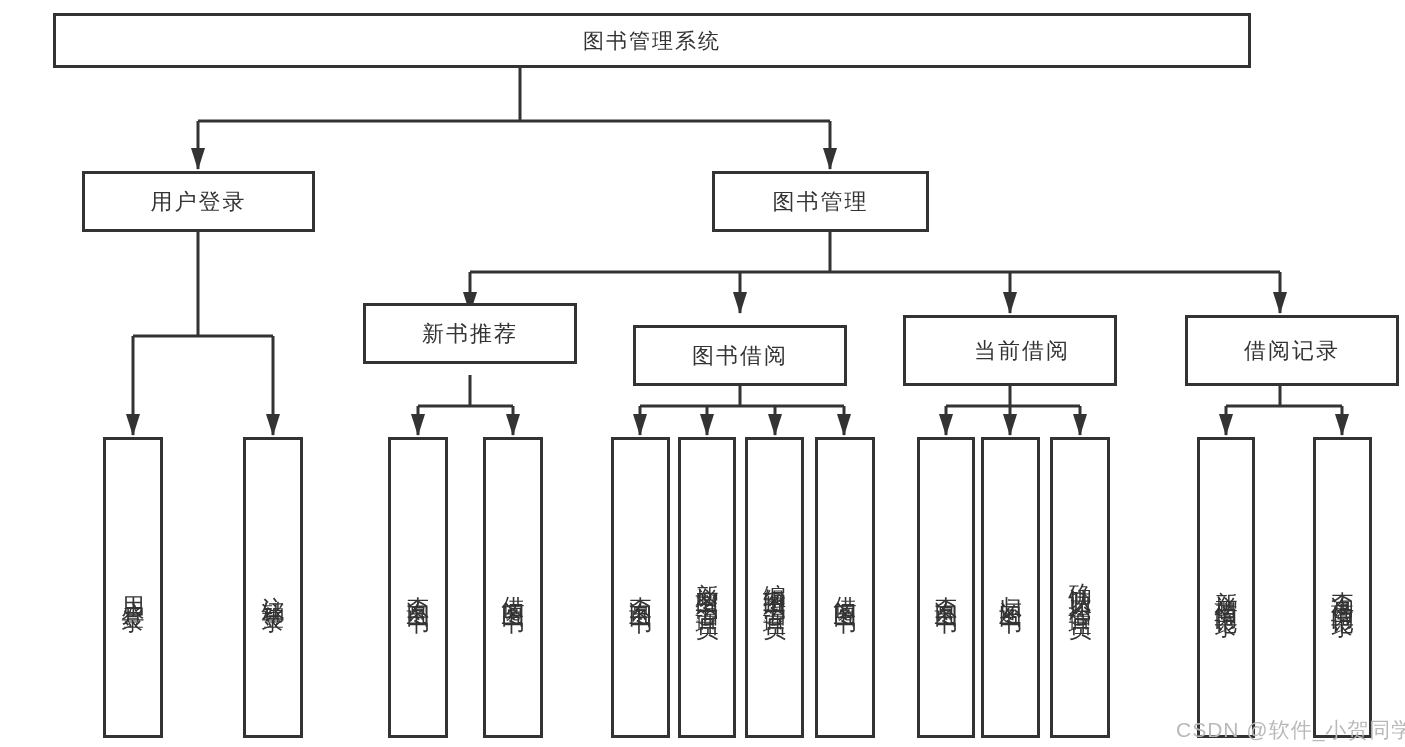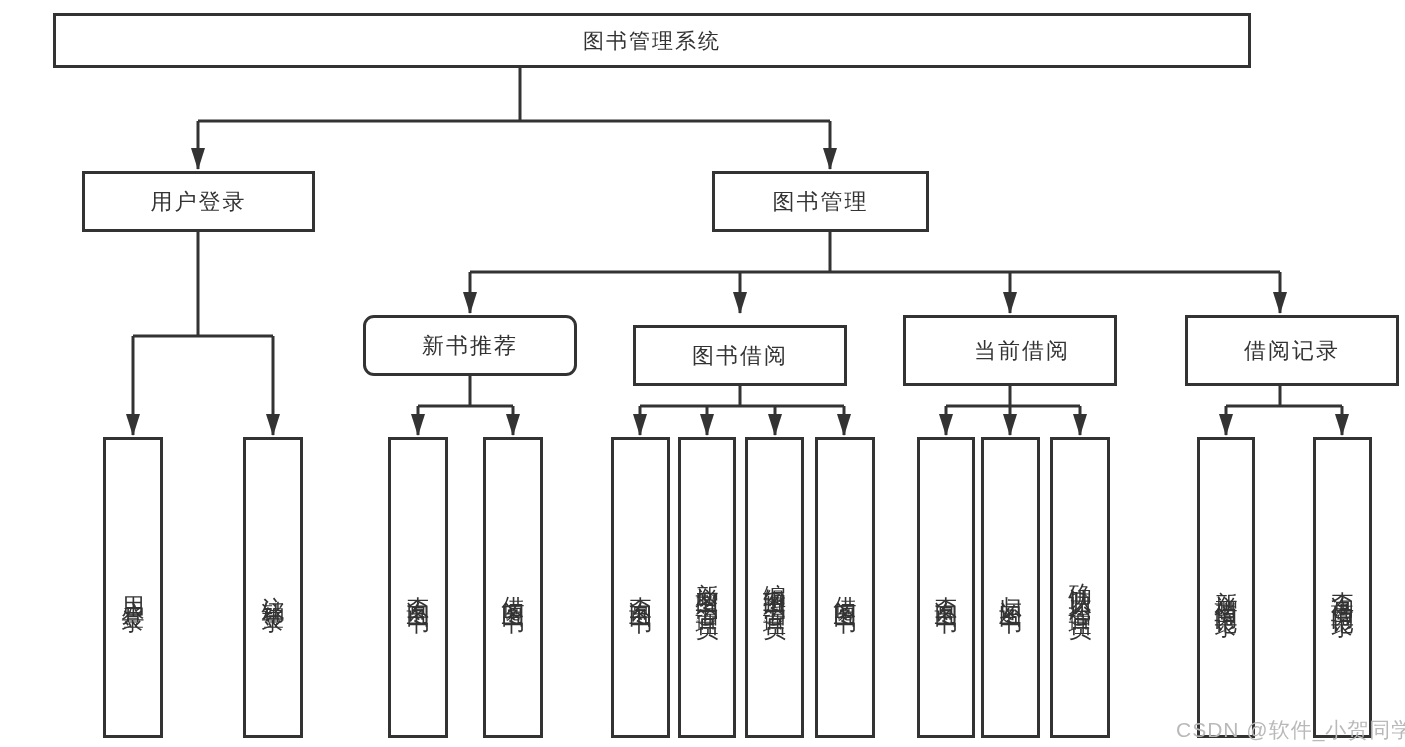--- a/index.html
+++ b/index.html
@@ -106,21 +106,21 @@
     <span>图书管理系统</span>
   </div>
 
   <div class="node h-node" style="left:82px; top:171px; width:233px; height:61px;">
     <span>用户登录</span>
   </div>
   <div class="node h-node" style="left:712px; top:171px; width:217px; height:61px;">
     <span>图书管理</span>
   </div>
 
-  <div class="node h-node" style="left:363px; top:315px; width:214px; height:61px;border-radius:11px;">
+  <div class="node h-node" style="left:363px; top:303px; width:214px; height:61px;">
     <span>新书推荐</span>
   </div>
   <div class="node h-node" style="left:633px; top:315px; width:214px; height:61px;margin-top:10px;">
     <span>图书借阅</span>
   </div>
   <div class="node h-node" style="left:903px; top:315px; width:214px; height:71px;padding-left:24px;">
     <span>当前借阅</span>
   </div>
   <div class="node h-node" style="left:1157px; top:315px; width:214px; height:71px;margin-left:28px;">
     <span>借阅记录</span>

